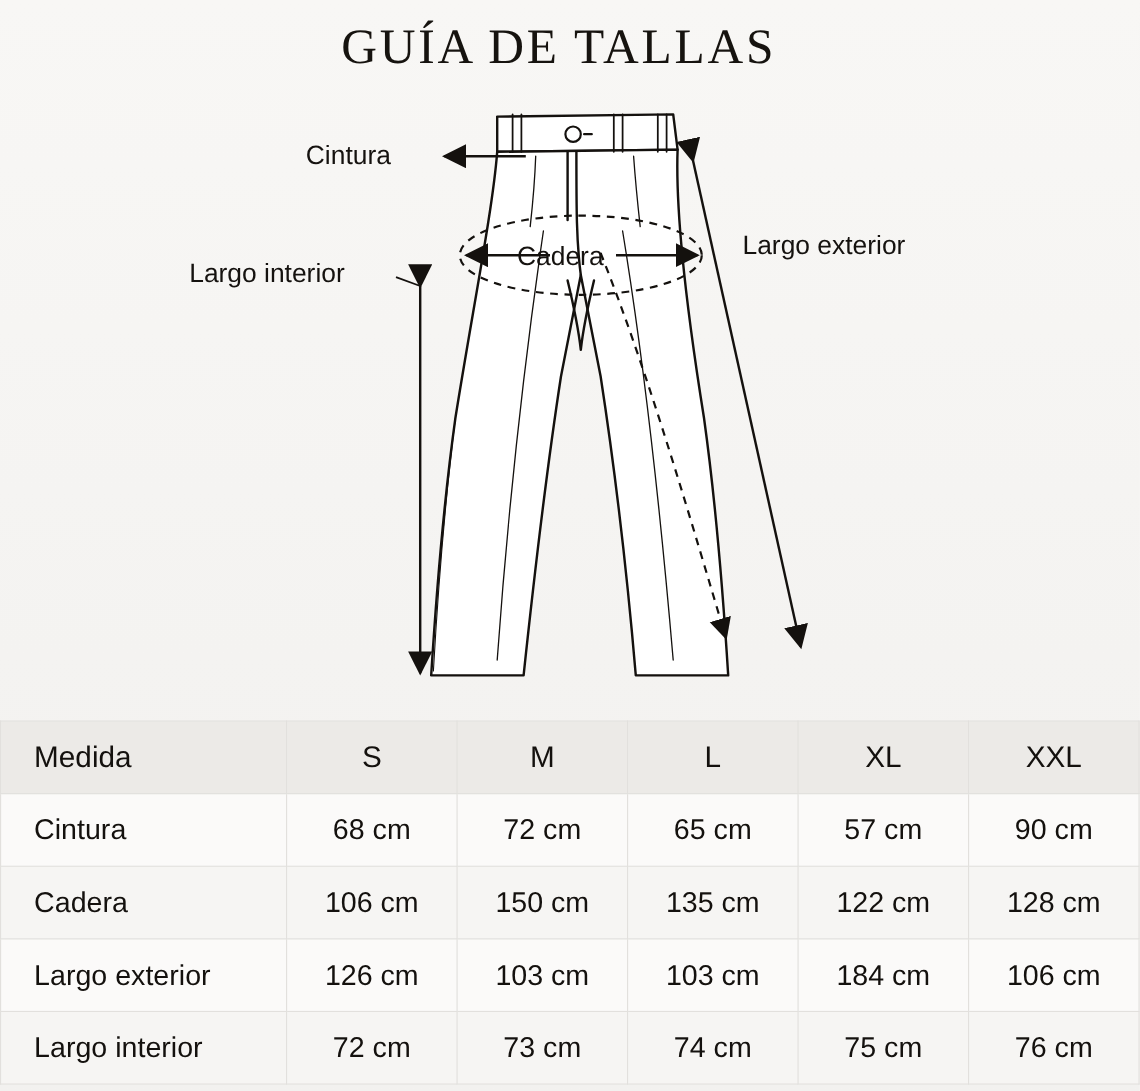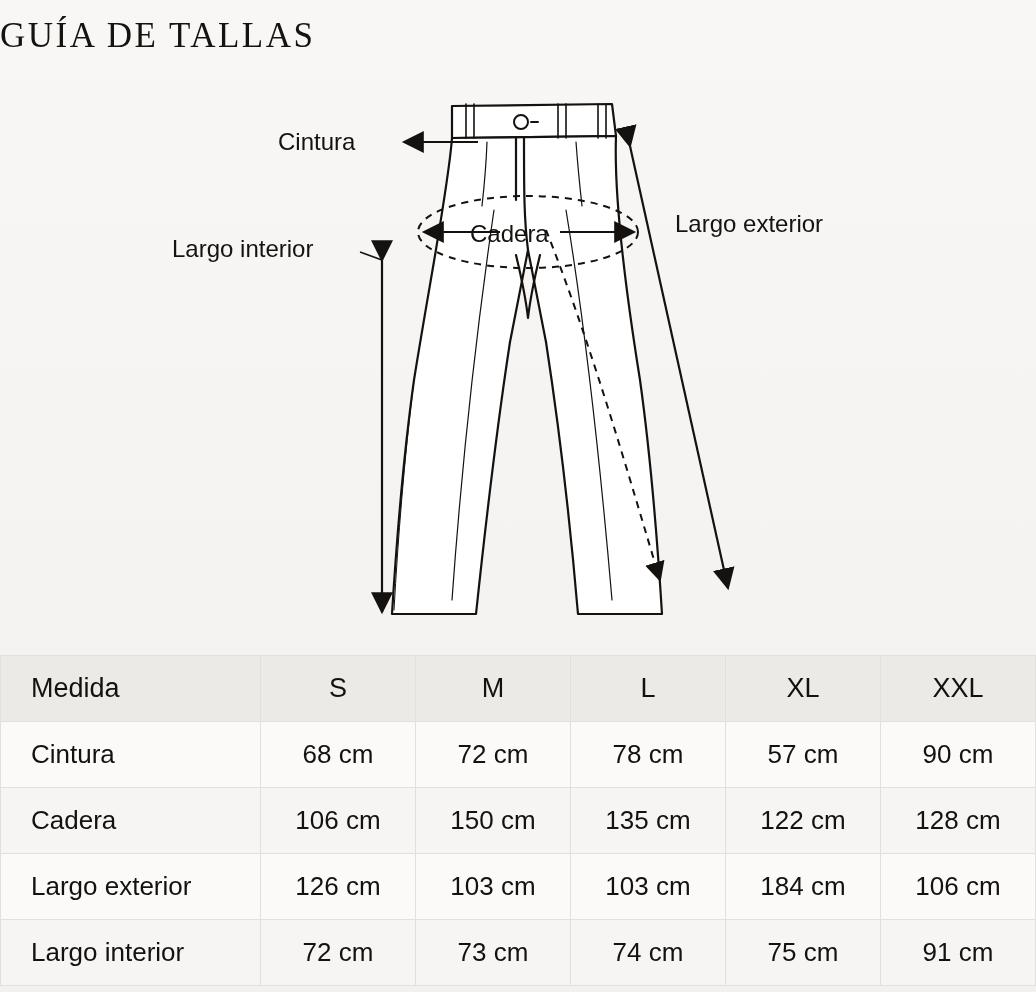--- a/index.html
+++ b/index.html
@@ -20,22 +20,23 @@
     width: 1036px;
     height: 992px;
     background: linear-gradient(180deg,#f8f7f5 0%, #f4f3f1 60%, #f2f1ef 100%);
   }
   
   .title {
     position: absolute;
     top: 16px;
     left: 0;
     width: 1016px;
+    text-align: center;
     font-family: "Liberation Serif", serif;
-    font-size: 35px;
+    font-size: 45px;
     letter-spacing: 2.5px;
     color: #16130f;
     font-weight: 400;
   }
   
   .illus {
     position: absolute;
     top: 80px;
     left: 0;
     width: 1036px;
@@ -180,21 +181,21 @@
           <th>L</th>
           <th>XL</th>
           <th>XXL</th>
         </tr>
       </thead>
       <tbody>
         <tr>
           <td class="row-head">Cintura</td>
           <td>68 cm</td>
           <td>72 cm</td>
-          <td>78 cm</td>
+          <td>65 cm</td>
           <td>57 cm</td>
           <td>90 cm</td>
         </tr>
         <tr>
           <td class="row-head">Cadera</td>
           <td>106 cm</td>
           <td>150 cm</td>
           <td>135 cm</td>
           <td>122 cm</td>
           <td>128 cm</td>
@@ -206,19 +207,19 @@
           <td>103 cm</td>
           <td>184 cm</td>
           <td>106 cm</td>
         </tr>
         <tr>
           <td class="row-head">Largo interior</td>
           <td>72 cm</td>
           <td>73 cm</td>
           <td>74 cm</td>
           <td>75 cm</td>
-          <td>91 cm</td>
+          <td>76 cm</td>
         </tr>
       </tbody>
     </table>
   </div>
 
 </div>
 
 </body></html>

